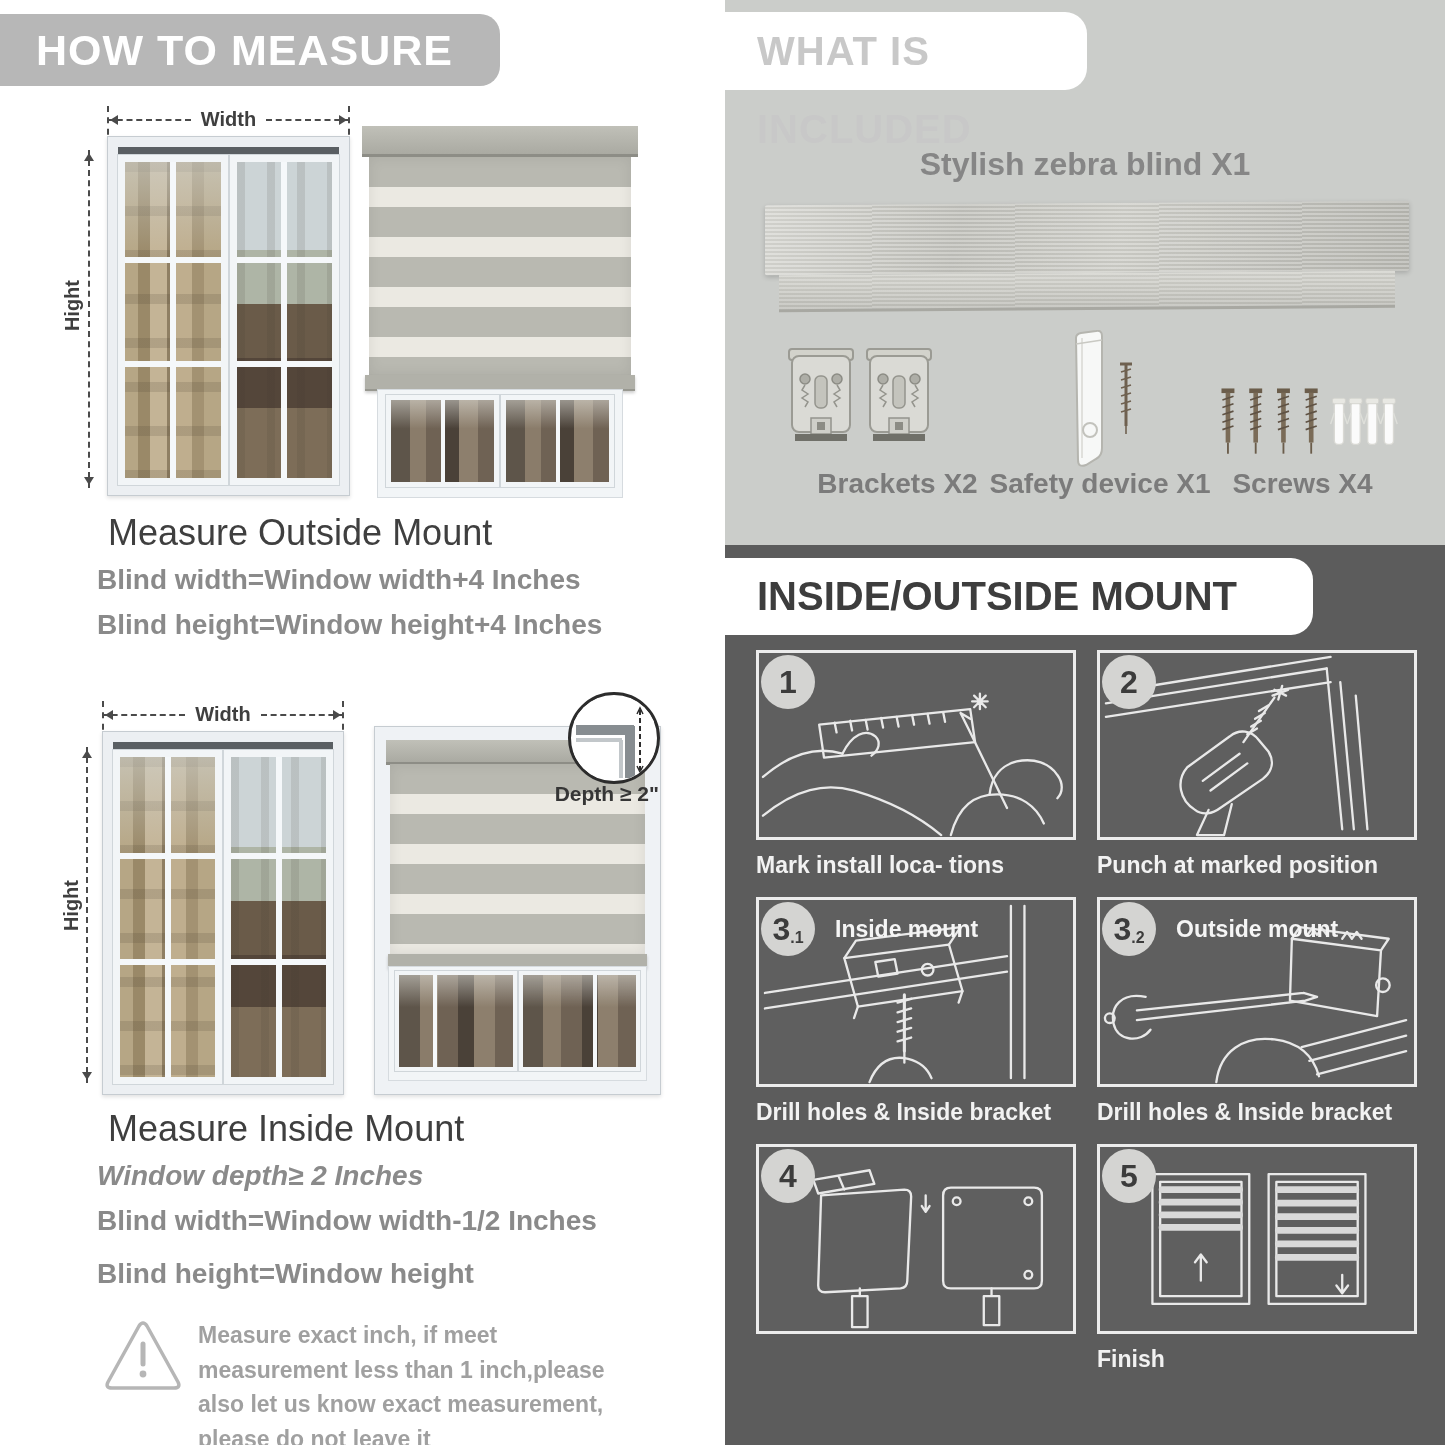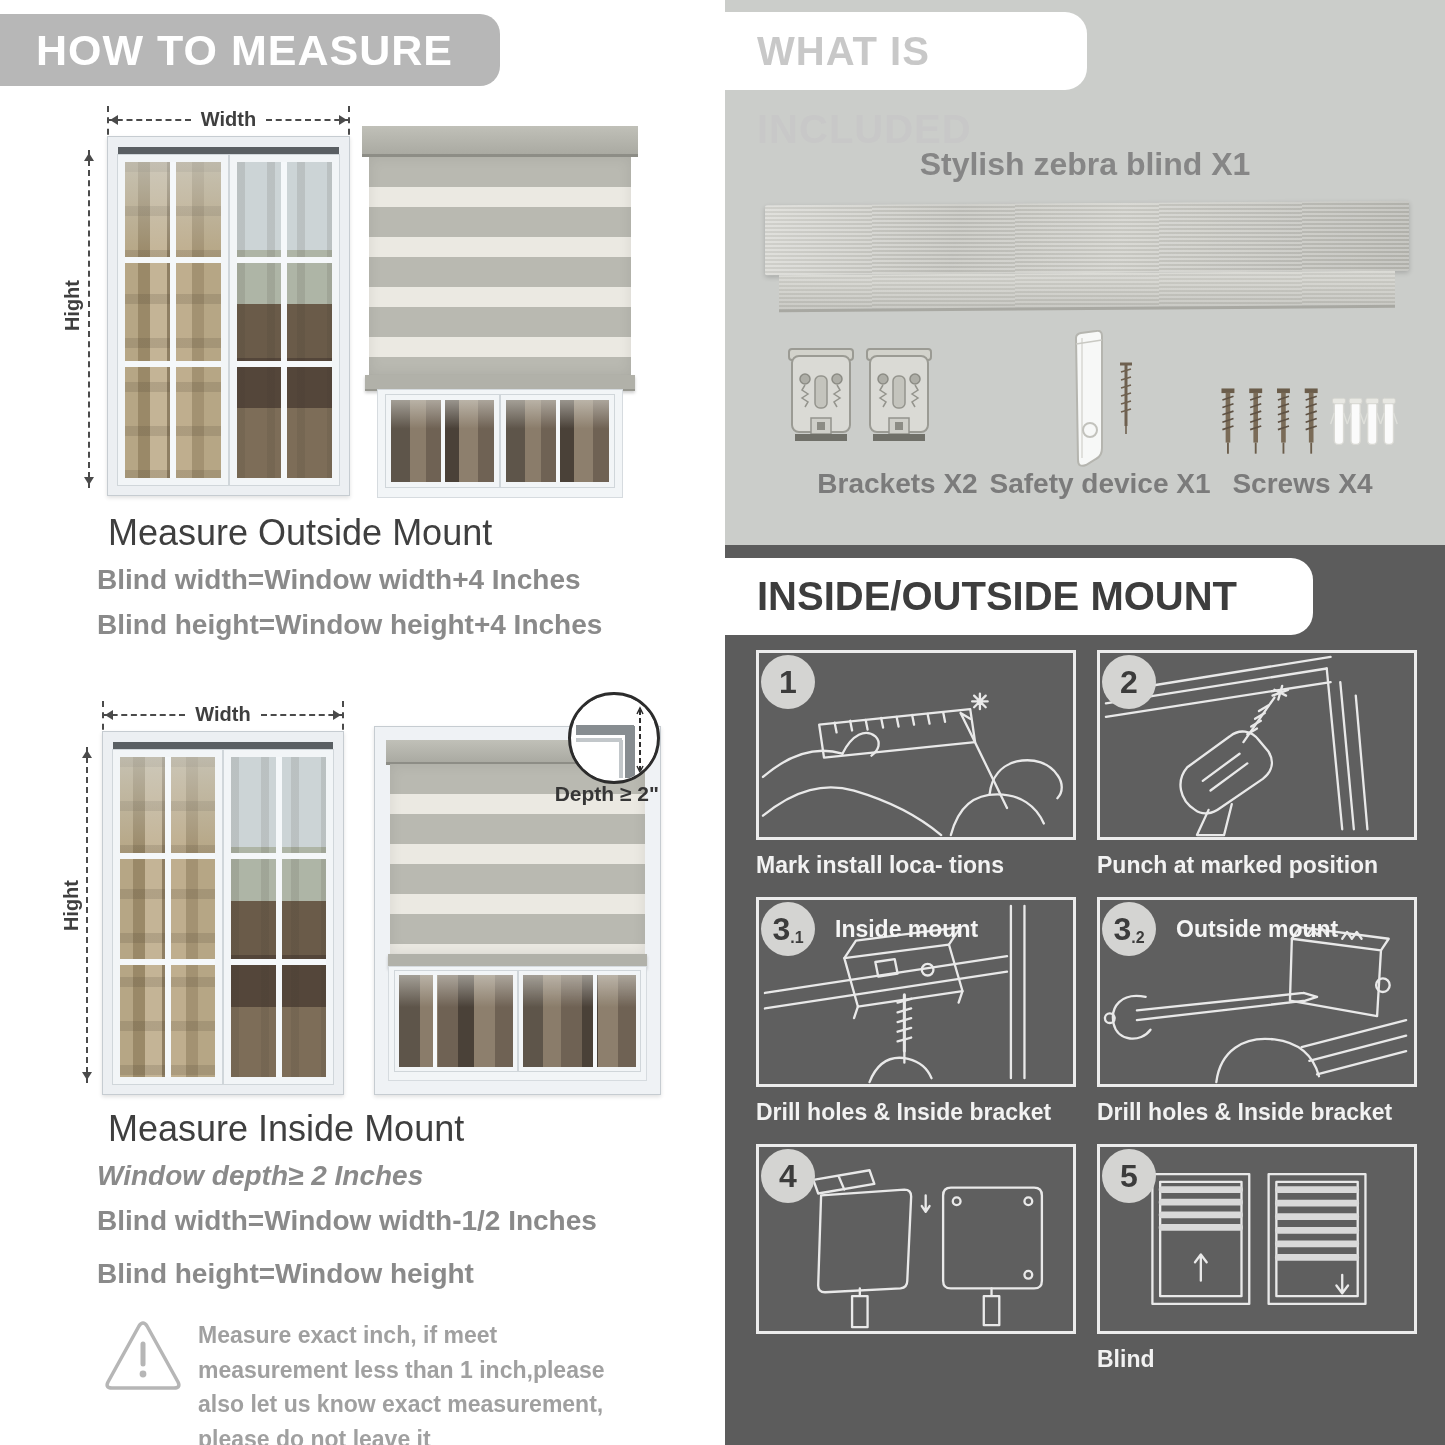--- a/index.html
+++ b/index.html
@@ -449,16 +449,16 @@
         <path d="M52,28 L152,28 L152,162 L52,162 Z"></path>
         <path d="M60,36 L144,36 L144,154 L60,154 Z"></path>
         <path class="stripe" d="M62,44 L142,44 M62,57 L142,57 M62,70 L142,70 M62,83 L142,83"></path>
         <path d="M102,138 L102,112 M96,119 L102,111 L108,119"></path>
         <path d="M172,28 L272,28 L272,162 L172,162 Z"></path>
         <path d="M180,36 L264,36 L264,154 L180,154 Z"></path>
         <path class="stripe" d="M182,44 L262,44 M182,58 L262,58 M182,72 L262,72 M182,86 L262,86 M182,100 L262,100 M182,114 L262,114"></path>
         <path d="M248,132 L248,150 M242,143 L248,151 L254,143"></path>
       </svg>
     </div>
-    <div class="caption">Blind</div>
+    <div class="caption">Finish</div>
   </div>
 
 </div>
 
 </body></html>

